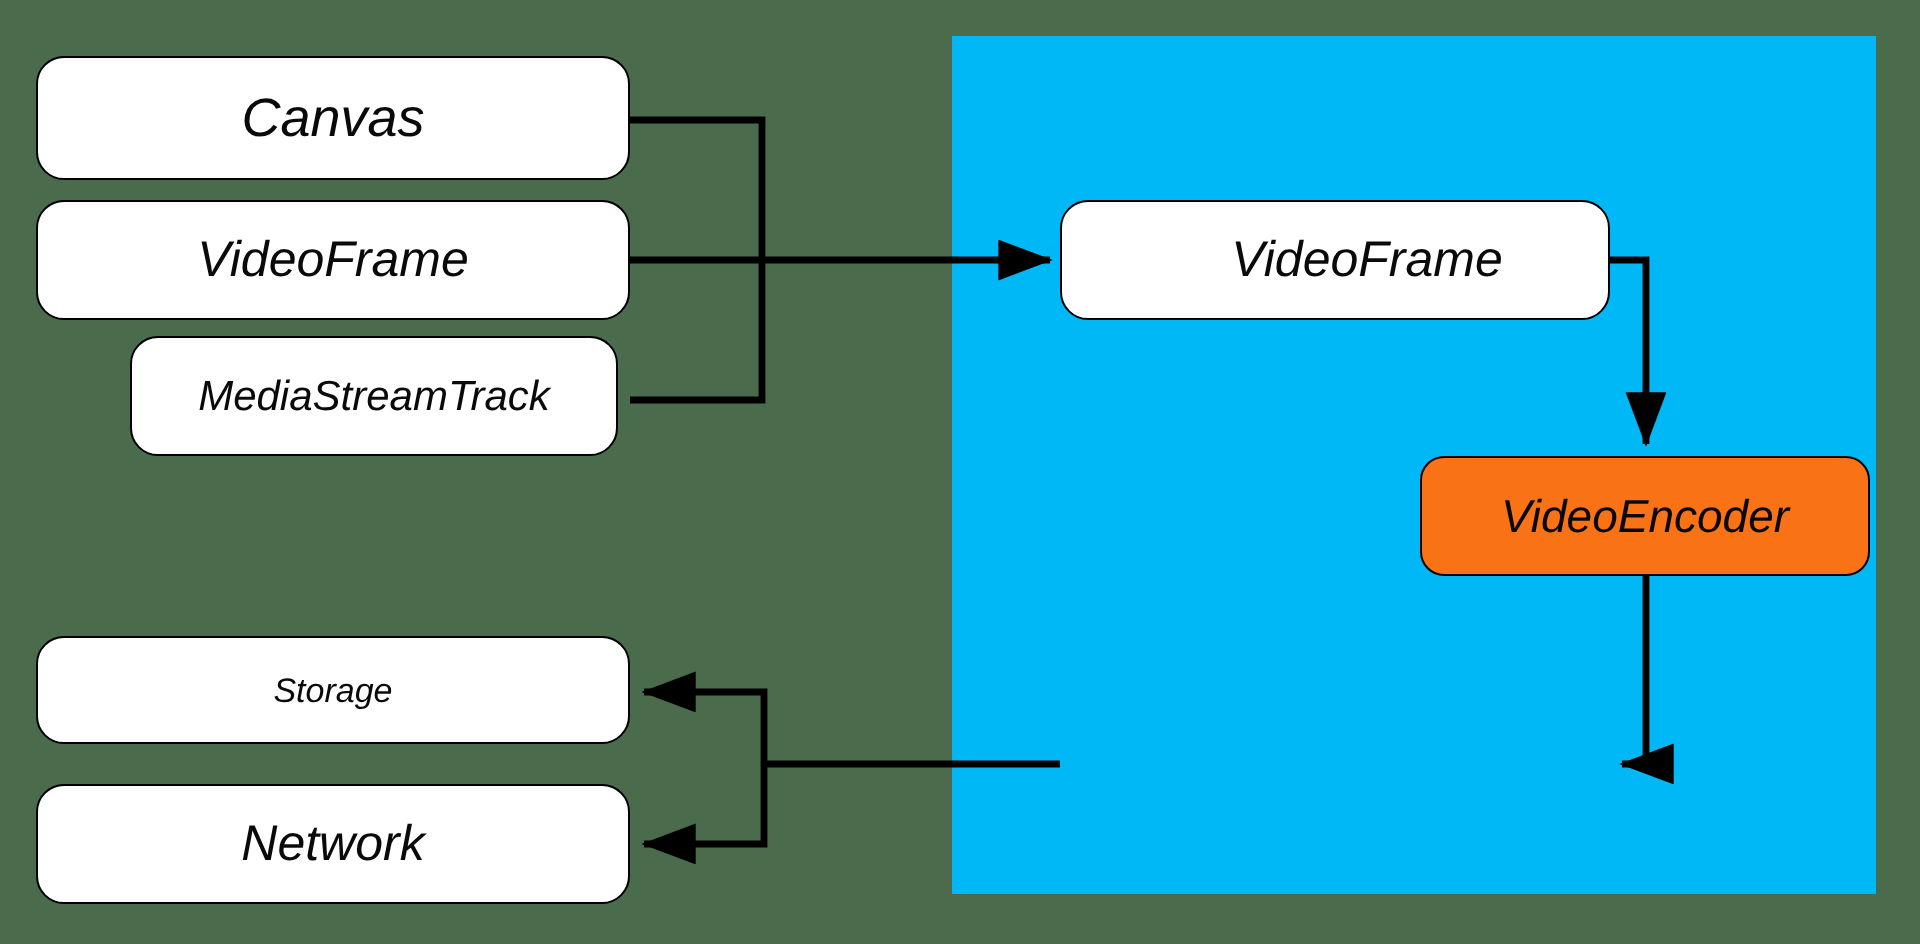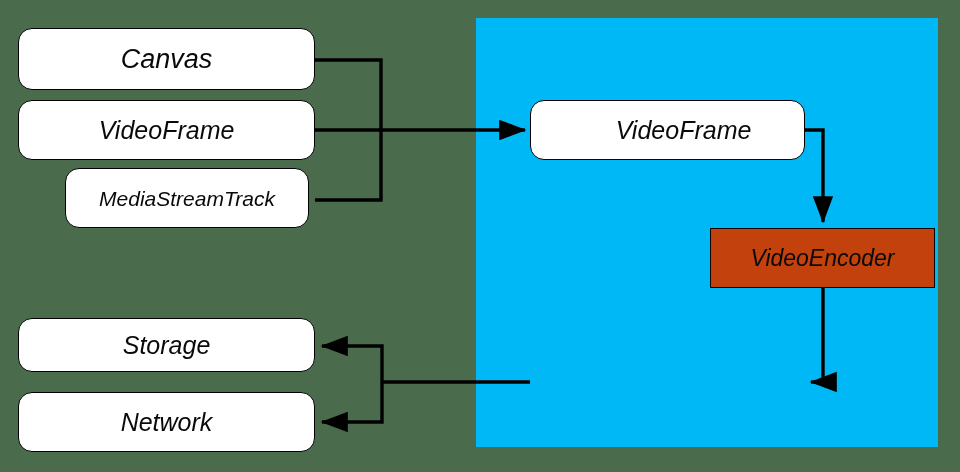--- a/index.html
+++ b/index.html
@@ -44,33 +44,33 @@
     text-align: center;
     white-space: nowrap;
     font-style: italic;
   }
   .node-rounded {
     background: #ffffff;
     border: 1.6px solid #000000;
     border-radius: 14px;
   }
   .node-sharp {
-    background: #c2410c;
+    background: #f97316;
     border: 1.6px solid #000000;
-    border-radius: 0;
+    border-radius: 12px;
   }
   .lbl { display: block; line-height: 1; }
 
   
   #n-canvas           { left: 18px;  top: 28px;  width: 297px; height: 62px; font-size: 27px; }
   #n-imagebitmap      { left: 18px;  top: 100px; width: 297px; height: 60px; font-size: 25px; }
   #n-mediastreamtrack { left: 18px;  top: 168px; width: 244px; height: 60px; font-size: 21px; margin-left: 47px; }
 
   
-  #n-storage { left: 18px; top: 318px; width: 297px; height: 54px; font-size: 25px; }
+  #n-storage { left: 18px; top: 318px; width: 297px; height: 54px; font-size: 17px; }
   #n-network { left: 18px; top: 392px; width: 297px; height: 60px; font-size: 25px; align-items: center; }
 
   
   #n-videoframe        { left: 530px; top: 100px; width: 275px; height: 60px; font-size: 25px; padding-left: 32px; }
   #n-videoencoder      { left: 710px; top: 228px; width: 225px; height: 60px; font-size: 23px; }
   #n-encodedvideochunk { left: 530px; top: 352px; width: 275px; height: 60px; font-size: 21px; }
 </style>
 </head>
 <body>
 

